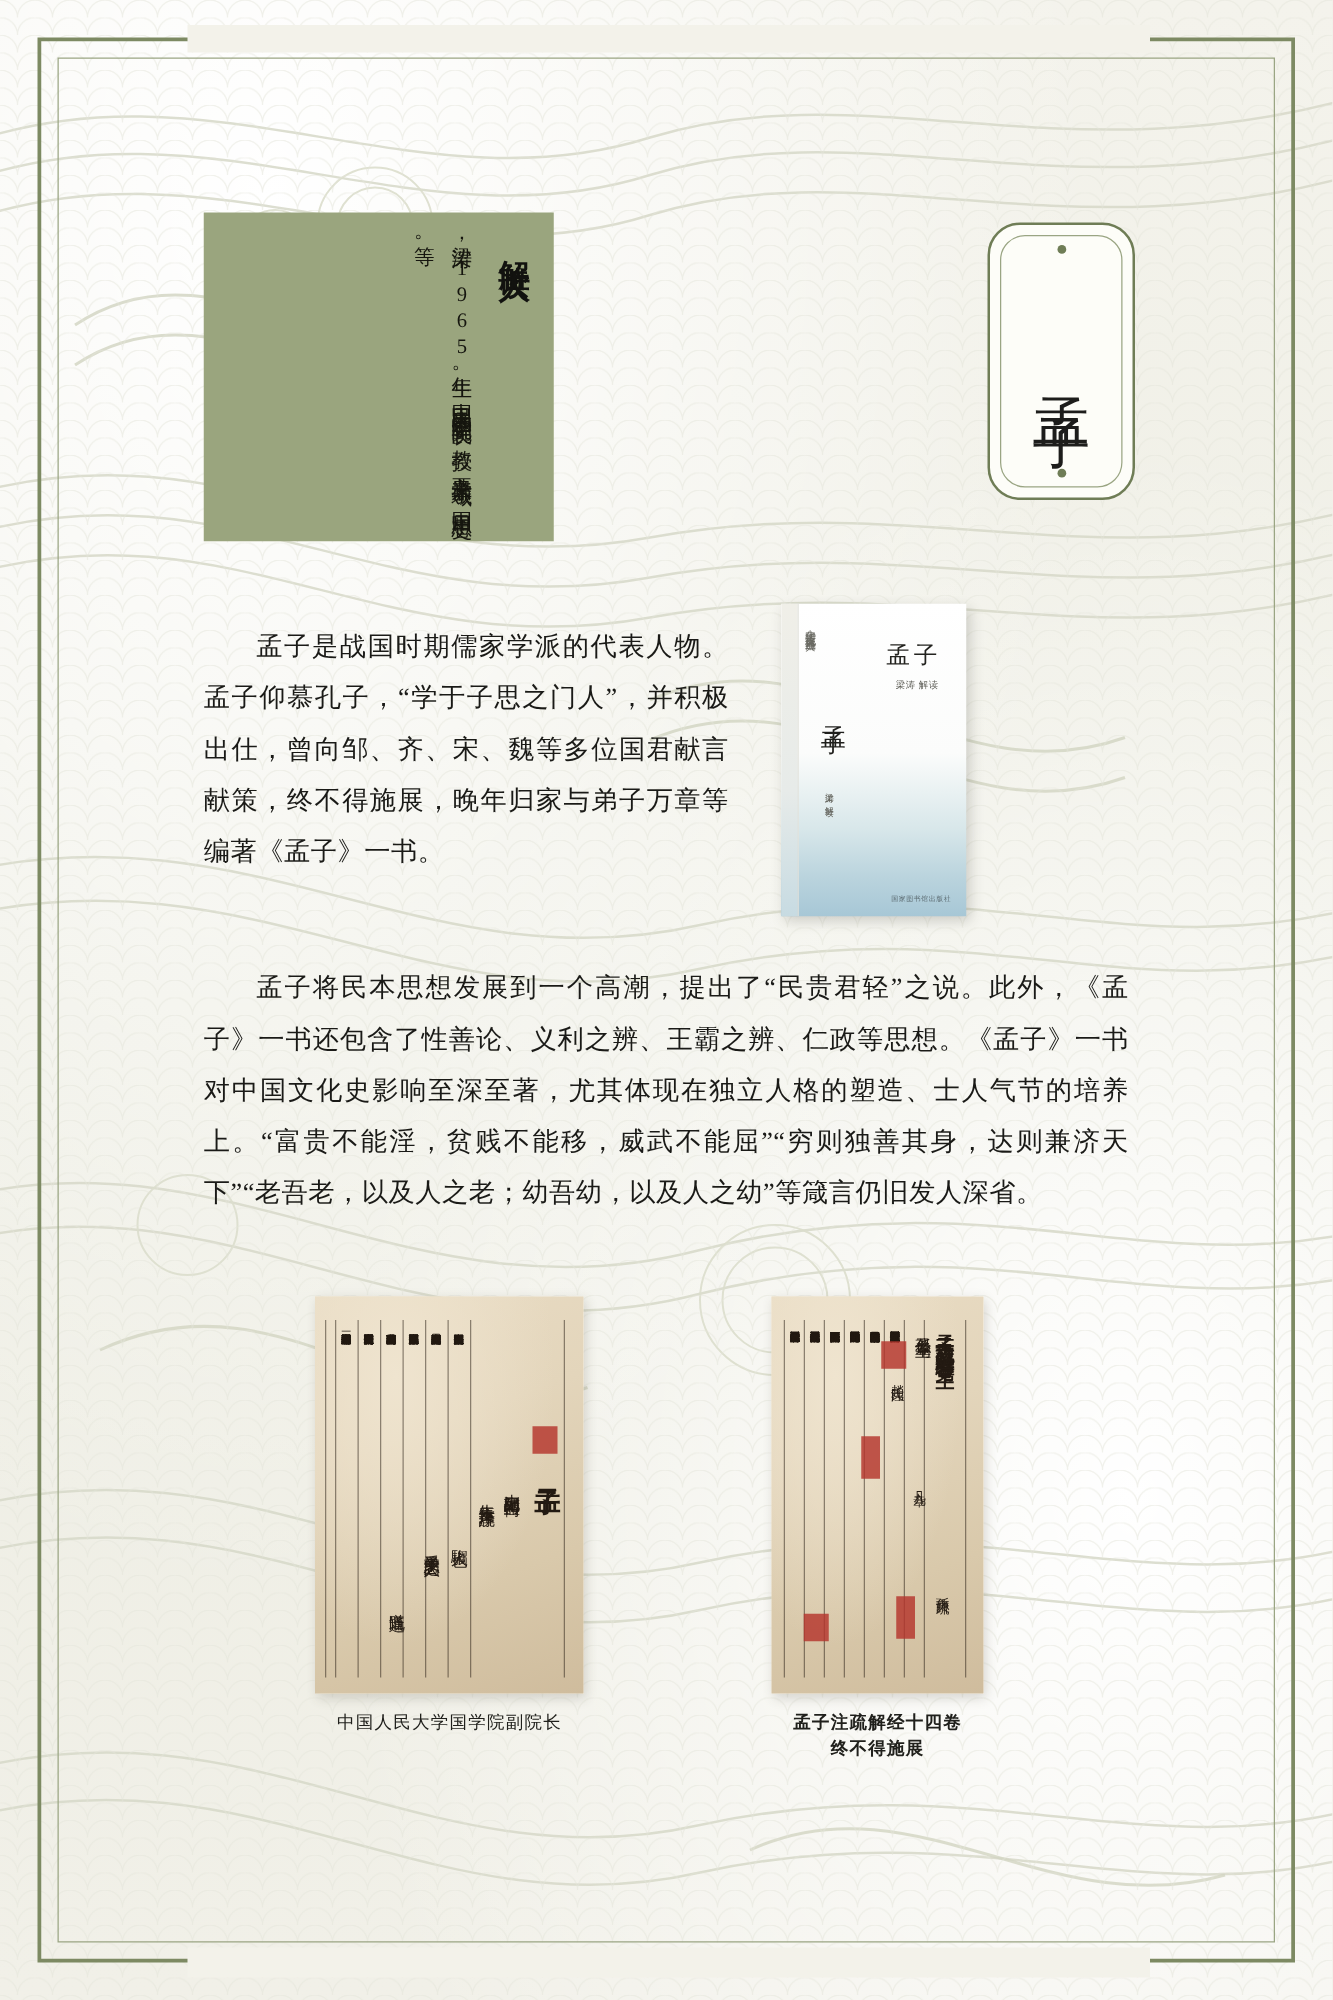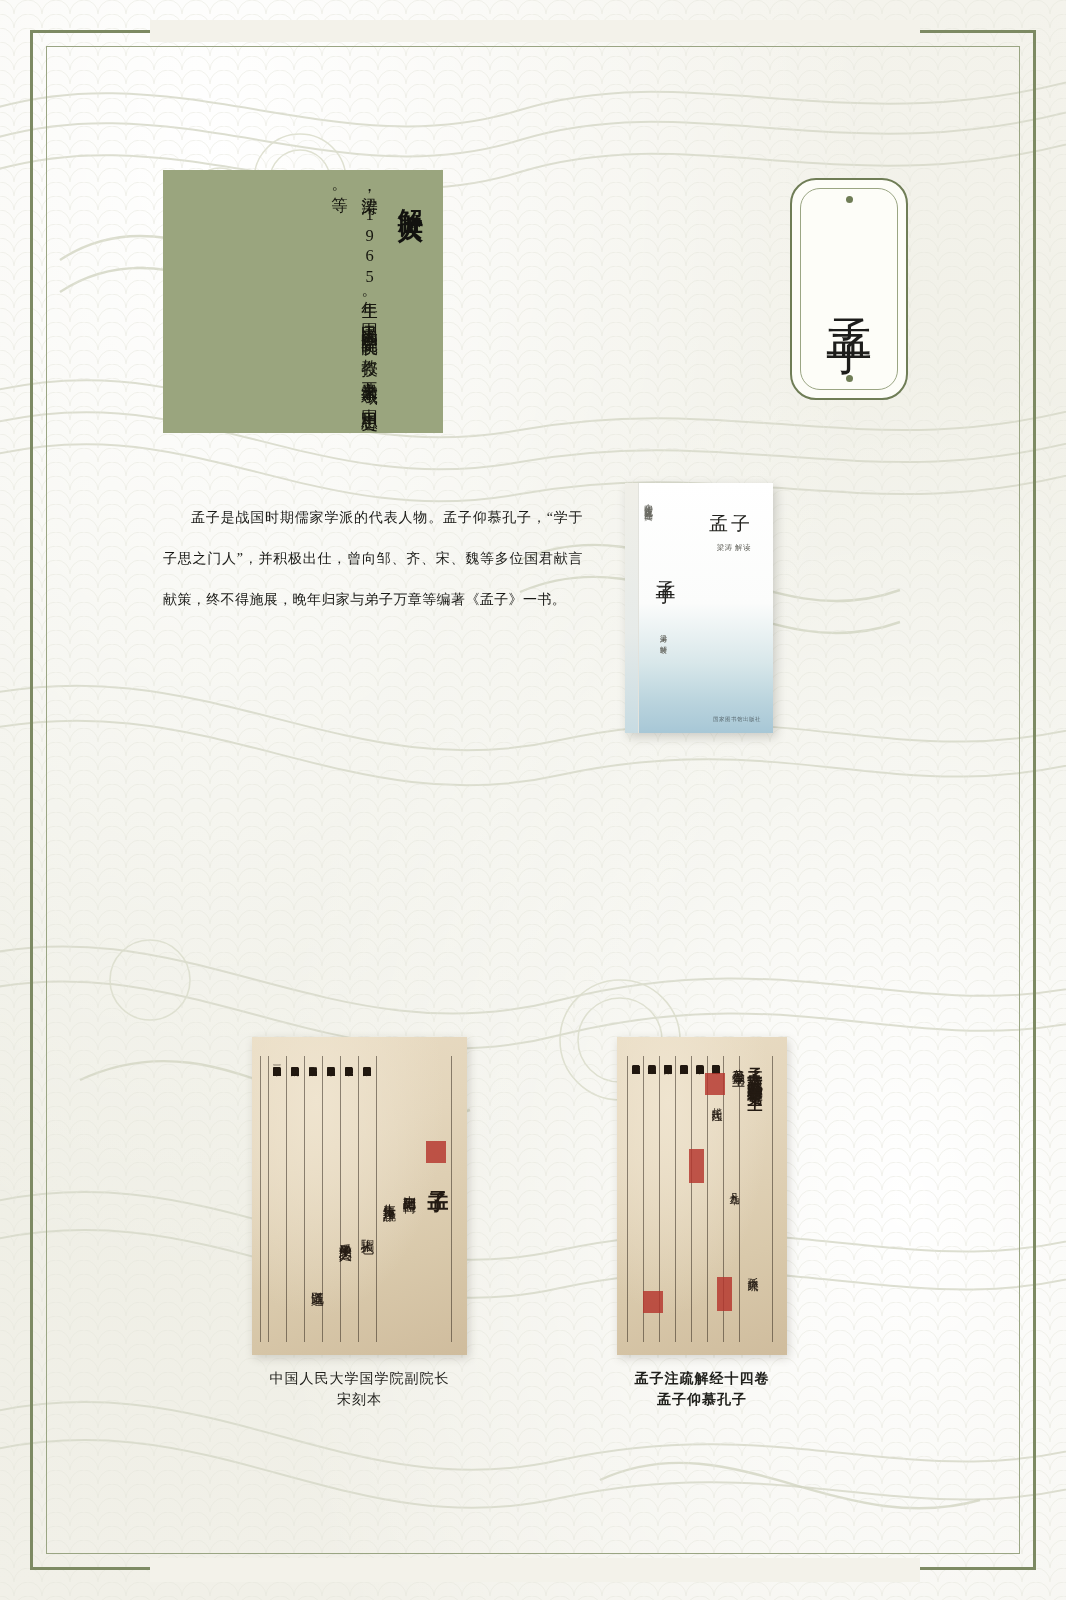--- a/index.html
+++ b/index.html
@@ -136,21 +136,21 @@
     letter-spacing: 1.6px;
     height: 232px;
     max-height: 232px;
     text-align: left;
   }
 
   
   .para {
     position: absolute;
     color: #1a1a17;
-    font-size: 14px;
+    font-size: 21px;
     line-height: 41px;
     letter-spacing: .4px;
     text-align: justify;
     text-indent: 2em;
   }
   #para-1 {
     left: 163px; top: 497px;
     width: 420px;
   }
   #para-2 {
@@ -370,20 +370,21 @@
   <div class="book">
     <div class="spine"></div>
     <div class="spine-text">中华传统文化百部经典</div>
     <div class="book-title">孟子</div>
     <div class="book-author">梁涛 解读</div>
     <div class="book-right-title">孟子</div>
     <div class="book-right-sub">梁涛 解读</div>
     <div class="book-footer">国家图书馆出版社</div>
   </div>
 
+  <div class="para" id="para-2">孟子将民本思想发展到一个高潮，提出了“民贵君轻”之说。此外，《孟子》一书还包含了性善论、义利之辨、王霸之辨、仁政等思想。《孟子》一书对中国文化史影响至深至著，尤其体现在独立人格的塑造、士人气节的培养上。“富贵不能淫，贫贱不能移，威武不能屈”“穷则独善其身，达则兼济天下”“老吾老，以及人之老；幼吾幼，以及人之幼”等箴言仍旧发人深省。</div>
 
   <div class="plate" id="plate-1">
     <div class="paper"></div>
     <div class="cols">
       <div class="col-line" style="left:16px"></div>
       <div class="col-line" style="left:34px"></div>
       <div class="col-line" style="left:52px"></div>
       <div class="col-line" style="left:70px"></div>
       <div class="col-line" style="left:88px"></div>
       <div class="col-line" style="left:106px"></div>
@@ -433,20 +434,19 @@
     <div class="glyph-col mid" style="left:128px; top:232px; height:56px; font-size:11px;">孫奭疏</div>
     <div class="glyph-col mid" style="left:110px; top:148px; height:42px; font-size:10px;">凡九章</div>
     <div class="seal sq" style="left:88px; top:36px;"></div>
     <div class="seal tall" style="left:72px; top:112px;"></div>
     <div class="seal tall" style="left:100px; top:240px;"></div>
     <div class="seal sq" style="left:26px; top:254px;"></div>
   </div>
 
   <div class="caption" id="caption-1">
     <div>中国人民大学国学院副院长</div>
-    <div>宋刻本</div>
   </div>
   <div class="caption" id="caption-2">
     <div>孟子注疏解经十四卷</div>
-    <div>孟子仰慕孔子</div>
+    <div>终不得施展</div>
   </div>
 
 </div>
 
 </body></html>

